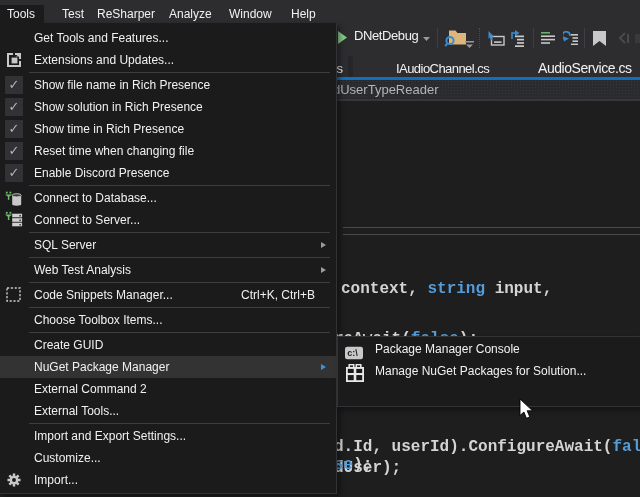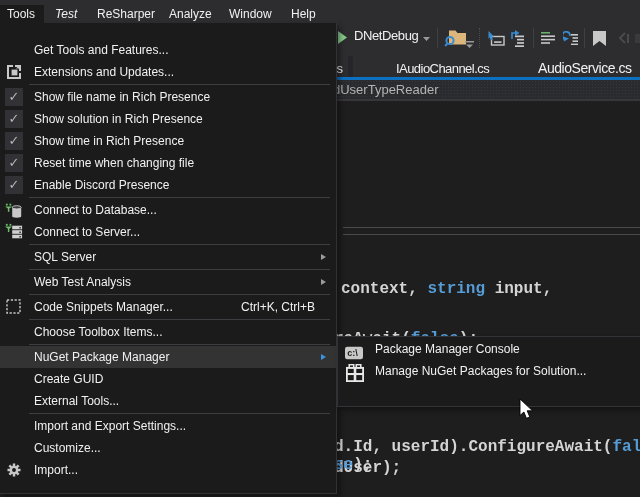--- a/index.html
+++ b/index.html
@@ -12,21 +12,21 @@
   #tabstrip{left:0;top:56px;width:640px;height:21px;background:#2d2d30;}
   #blueline{left:0;top:77px;width:640px;height:3px;background:#0e70c0;}
   #crumb{left:0;top:80px;width:640px;height:20px;background:#2a2b2e;background-image:radial-gradient(#35373c 0.8px, rgba(0,0,0,0) 0.8px);background-size:3px 3px;}
   #crumbline{left:0;top:99px;width:640px;height:2px;background:#37373b;}
   
   .mbi{position:absolute;top:3px;height:23px;line-height:23px;color:#f1f1f1;
        font-size:12px;}
   
   #popup{left:0;top:23px;width:337px;height:471px;background:#1b1b1c;
          border-right:1px solid #333337;border-bottom:1px solid #333337;
-         box-sizing:border-box;padding-top:16px;box-shadow:3px 3px 5px rgba(0,0,0,0.4);}
+         box-sizing:border-box;padding-top:4px;box-shadow:3px 3px 5px rgba(0,0,0,0.4);}
   .mi{position:relative;height:22px;color:#f1f1f1;font-size:12px;}
   .mi .lbl{position:absolute;left:34px;top:50%;transform:translateY(-50%);white-space:nowrap;}
   .mi .sc{position:absolute;right:21px;top:50%;transform:translateY(-50%);}
   .mi .arr{position:absolute;left:321px;top:8px;width:0;height:0;
            border-left:5px solid #9b9b9b;border-top:3.5px solid transparent;
            border-bottom:3.5px solid transparent;}
   .mi.sel{background:#333334;}
   .mi.sel .arr{border-left-color:#3a94dd;}
   .sep{height:1px;background:#3d3d42;margin:1px 6px 1px 29px;}
   .chk{position:absolute;left:5px;top:2px;width:18px;height:18px;background:#313136;
@@ -48,21 +48,21 @@
 </head>
 <body>
 <div class="abs" id="menubar"></div>
 <div class="abs" id="toolbar"></div>
 <div class="abs" id="tabstrip"></div>
 <div class="abs" style="left:348px;top:56px;width:5px;height:21px;background:#26262a;"></div>
 <div class="abs" id="blueline"></div>
 <div class="abs" id="crumb"></div>
 <div class="abs" id="crumbline"></div>
 
-<span class="mbi" style="left:55px;font-style:italic;">Test</span>
+<span class="mbi" style="left:62px;">Test</span>
 <span class="mbi" style="left:97px;">ReSharper</span>
 <span class="mbi" style="left:169px;">Analyze</span>
 <span class="mbi" style="left:229px;">Window</span>
 <span class="mbi" style="left:291px;">Help</span>
 
 <svg class="abs" style="left:338px;top:31px;" width="10" height="13">
   <polygon points="0,0 9,6.5 0,13" fill="#85c787"></polygon>
 </svg>
 <span class="abs" style="left:354px;top:24px;height:24px;line-height:24px;font-size:13px;letter-spacing:-0.4px;color:#f1f1f1;">DNetDebug</span>
 <svg class="abs" style="left:423px;top:37px;" width="7" height="4">
@@ -224,26 +224,29 @@
       <rect x="2" y="2" width="13" height="13" fill="none" stroke="#c8c8c8" stroke-width="1.4" stroke-dasharray="2.2,1.6"></rect>
     </svg>
     <span class="lbl">Code Snippets Manager...</span>
       <span class="sc">Ctrl+K, Ctrl+B</span>
     </div>
   <div class="sep"></div>
   <div class="mi">
       <span class="lbl">Choose Toolbox Items...</span>
     </div>
   <div class="sep"></div>
+  <div class="mi">
+      <span class="lbl">Create GUID</span>
+    </div>
   <div class="mi sel">
       <span class="lbl">NuGet Package Manager</span>
       <span class="arr"></span>
     </div>
   <div class="mi">
-      <span class="lbl">Create GUID</span>
+      <span class="lbl">External Command 2</span>
     </div>
   <div class="mi">
       <span class="lbl">External Tools...</span>
     </div>
   <div class="sep"></div>
   <div class="mi">
       <span class="lbl">Import and Export Settings...</span>
     </div>
   <div class="mi">
       <span class="lbl">Customize...</span>

